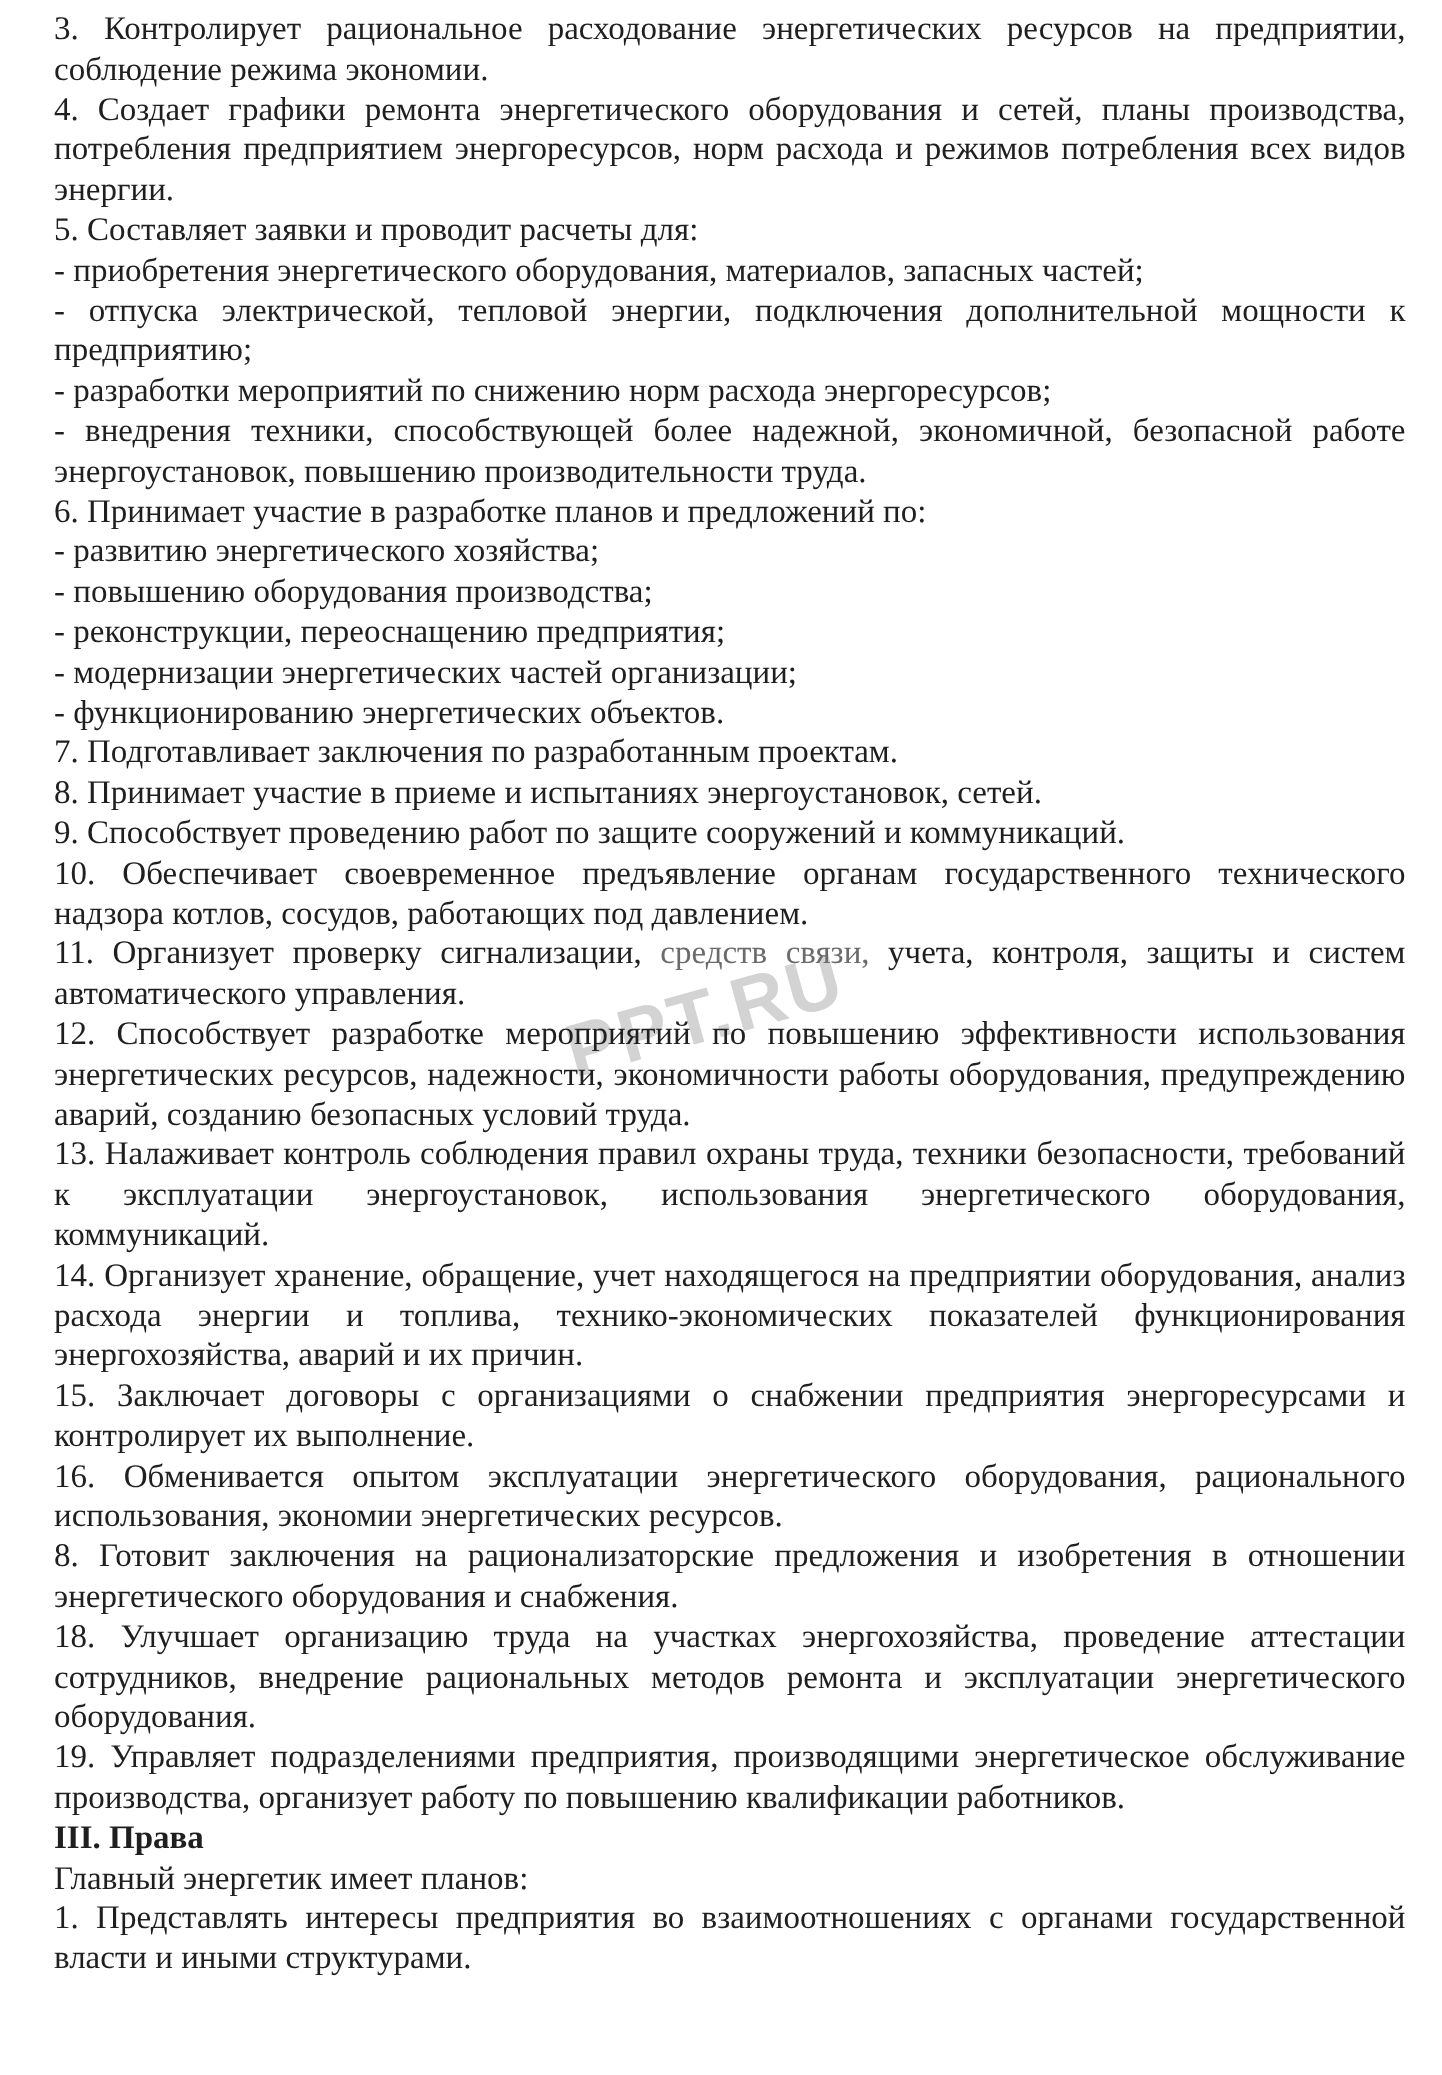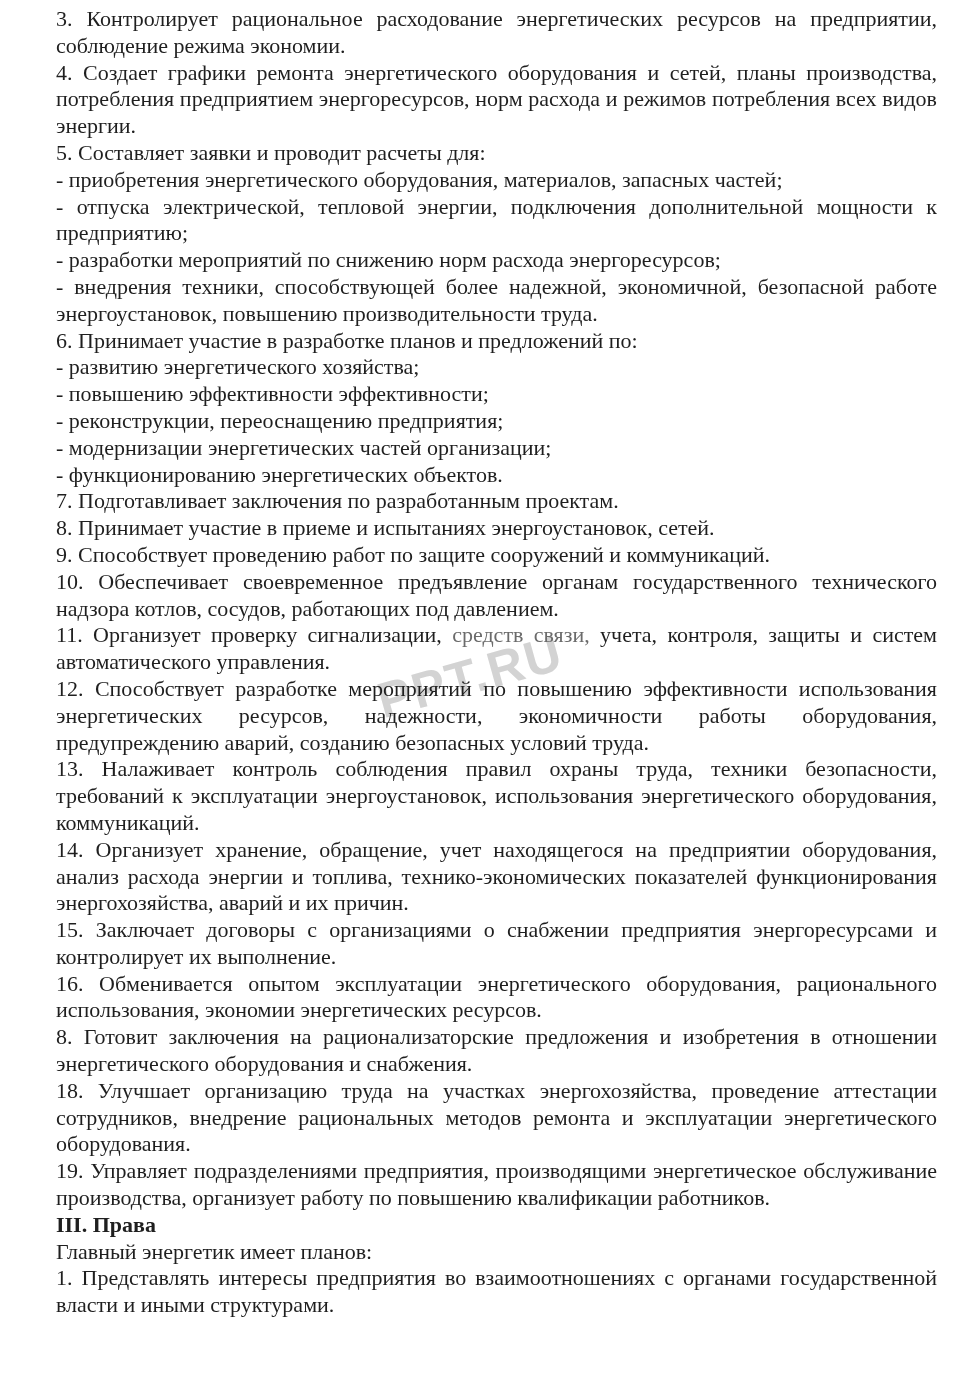--- a/index.html
+++ b/index.html
@@ -14,21 +14,21 @@
     background: var(--bg, #ffffff);
     overflow: hidden;
     font-family: "Liberation Serif", "DejaVu Serif", serif;
     font-size: 22px;
     line-height: 26.8px;
     color: var(--text, #1f1f1f);
   }
   .content {
     position: relative;
     z-index: 1;
-    padding: 6px 24px 0 56px;
+    padding: 6px 24px 0 36px;
   }
   .para {
     margin: 0;
     text-align: justify;
     text-justify: inter-word;
   }
   .para.heading {
     font-weight: 700;
   }
   .muted {
@@ -60,21 +60,21 @@
   <div class="content">
       <p class="para body">3. Контролирует рациональное расходование энергетических ресурсов на предприятии, соблюдение режима экономии.</p>
       <p class="para body">4. Создает графики ремонта энергетического оборудования и сетей, планы производства, потребления предприятием энергоресурсов, норм расхода и режимов потребления всех видов энергии.</p>
       <p class="para body">5. Составляет заявки и проводит расчеты для:</p>
       <p class="para body">- приобретения энергетического оборудования, материалов, запасных частей;</p>
       <p class="para body">- отпуска электрической, тепловой энергии, подключения дополнительной мощности к предприятию;</p>
       <p class="para body">- разработки мероприятий по снижению норм расхода энергоресурсов;</p>
       <p class="para body">- внедрения техники, способствующей более надежной, экономичной, безопасной работе энергоустановок, повышению производительности труда.</p>
       <p class="para body">6. Принимает участие в разработке планов и предложений по:</p>
       <p class="para body">- развитию энергетического хозяйства;</p>
-      <p class="para body">- повышению эффективности эффективности;</p>
+      <p class="para body">- повышению оборудования производства;</p>
       <p class="para body">- реконструкции, переоснащению предприятия;</p>
       <p class="para body">- модернизации энергетических частей организации;</p>
       <p class="para body">- функционированию энергетических объектов.</p>
       <p class="para body">7. Подготавливает заключения по разработанным проектам.</p>
       <p class="para body">8. Принимает участие в приеме и испытаниях энергоустановок, сетей.</p>
       <p class="para body">9. Способствует проведению работ по защите сооружений и коммуникаций.</p>
       <p class="para body">10. Обеспечивает своевременное предъявление органам государственного технического надзора котлов, сосудов, работающих под давлением.</p>
       <p class="para body"><span>11. Организует проверку сигнализации, </span><span class="muted">средств связи,</span><span> учета, контроля, защиты и систем автоматического управления.</span></p>
       <p class="para body">12. Способствует разработке мероприятий по повышению эффективности использования энергетических ресурсов, надежности, экономичности работы оборудования, предупреждению аварий, созданию безопасных условий труда.</p>
       <p class="para body">13. Налаживает контроль соблюдения правил охраны труда, техники безопасности, требований к эксплуатации энергоустановок, использования энергетического оборудования, коммуникаций.</p>

